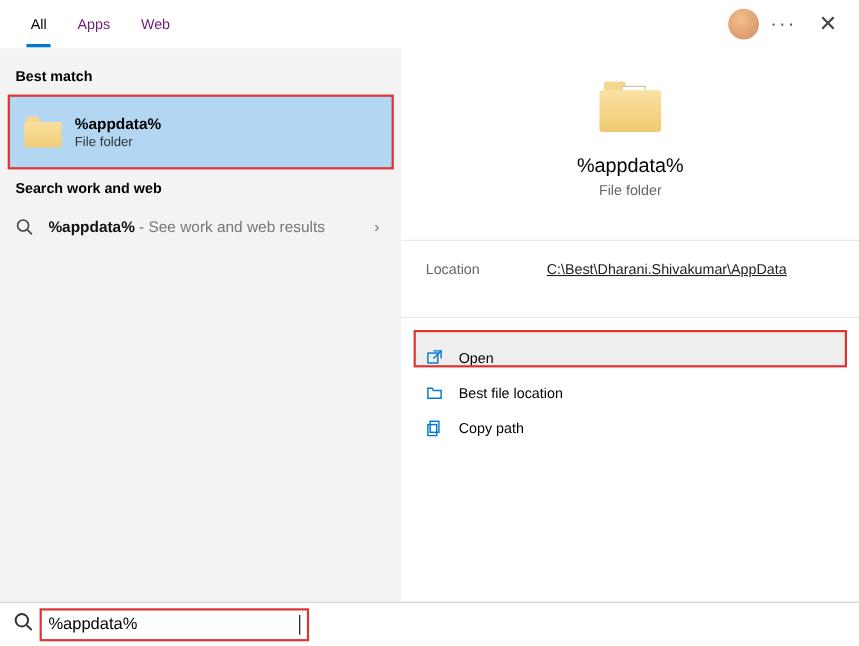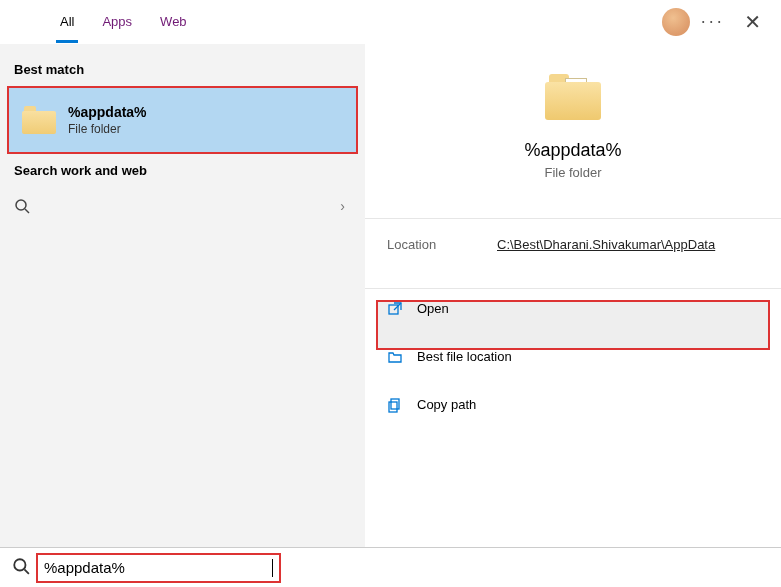--- a/index.html
+++ b/index.html
@@ -1,19 +1,19 @@
 <!DOCTYPE html>
 <html><head>
 <meta charset="utf-8">
 <style>
   * { box-sizing: border-box; margin: 0; padding: 0; font-family: "Segoe UI", Arial, sans-serif; }
   body { width: 781px; height: 587px; background: #fff; overflow: hidden; color: #000; }
   
   
-  .tabs { display: flex; align-items: center; height: 44px; padding: 0 14px 0 14px; border-bottom: 1px solid transparent; margin-left: 32px; }
+  .tabs { display: flex; align-items: center; height: 44px; padding: 0 14px 0 14px; border-bottom: 1px solid transparent; }
   .tab { font-size: 13px; color: #701a75; padding: 0 14px; height: 100%; display: flex; align-items: center; cursor: pointer; position: relative; }
   .tab.active { color: #000; }
   .tab.active::after { content:""; position:absolute; left:10px; right:10px; bottom:0; height:3px; background:#0078d4; }
   .tab .drop { margin-left:4px; font-size:10px; }
   .spacer { flex:1; }
   .avatar { width:28px; height:28px; border-radius:50%; background: radial-gradient(circle at 40% 35%, #f0c090, #e0a070 60%, #d89060); margin-right:10px; cursor:pointer; }
   .ellipsis { font-size:18px; color:#555; letter-spacing:2px; margin-right:14px; cursor:pointer; }
   .close-x { font-size:20px; color:#444; cursor:pointer; padding:0 6px; }
   
   
@@ -45,21 +45,21 @@
   .big-folder .sheet { position:absolute; top:4px; left:20px; width:22px; height:34px; background:#fff; border:1px solid #d0c090; }
   .preview-title { font-size:18px; margin-bottom:4px; }
   .preview-sub { font-size:13px; color:#666; }
   
   .divider { height:1px; background:#e6e6e6; margin: 18px 0 0; }
   .loc-row { display:flex; padding:18px 22px; font-size:13px; }
   .loc-label { color:#666; width:110px; }
   .loc-path { text-decoration:underline; color:#222; cursor:pointer; }
   
   .actions { padding: 12px 12px 0; }
-  .action { display:flex; align-items:flex-start; height:48px; padding:0 10px; font-size:13px; cursor:pointer; border-radius:0; }
+  .action { display:flex; align-items:flex-end; height:32px; padding:0 10px; font-size:13px; cursor:pointer; border-radius:0; }
   .action.ann { outline:2px solid #d33; outline-offset:-1px; background:#eee; }
   .action svg { width:16px; height:16px; margin-right:14px; }
   
   
   .search-bar { position:absolute; left:0; bottom:0; width:100%; height:40px; background:#fff; border-top:1px solid #ccc; display:flex; align-items:center; padding:0 12px; }
   .search-bar .mag { margin-right:8px; color:#333; }
   .search-input-wrap { display:flex; align-items:center; height:26px; padding:0 6px; outline:2px solid #d33; }
   .search-input { border:none; outline:none; font-size:15px; width:230px; background:transparent; }
   .caret { width:1px; height:18px; background:#000; margin-left:-2px; animation:blink 1s step-end infinite; }
   @keyframes blink { 50% { opacity:0; } }
@@ -91,20 +91,23 @@
       </div>
     </div>
 
     <div class="section-label">Search work and web</div>
     <div class="sw-row">
       <span class="search-ico">
         <svg viewBox="0 0 16 16" fill="none" stroke="#444" stroke-width="1.5">
             <circle cx="7" cy="7" r="5"></circle>
             <line x1="11" y1="11" x2="15" y2="15"></line>
           </svg>
+      </span>
+      <span class="txt">
+        <span class="strong">%appdata%</span><span class="dim"> - See work and web results</span>
       </span>
       <span class="chev">›</span>
     </div>
   </div>
 
   <div class="right">
     <div class="preview-area">
       <div class="big-folder">
         <div class="tab-top"></div>
           <div class="sheet"></div>

